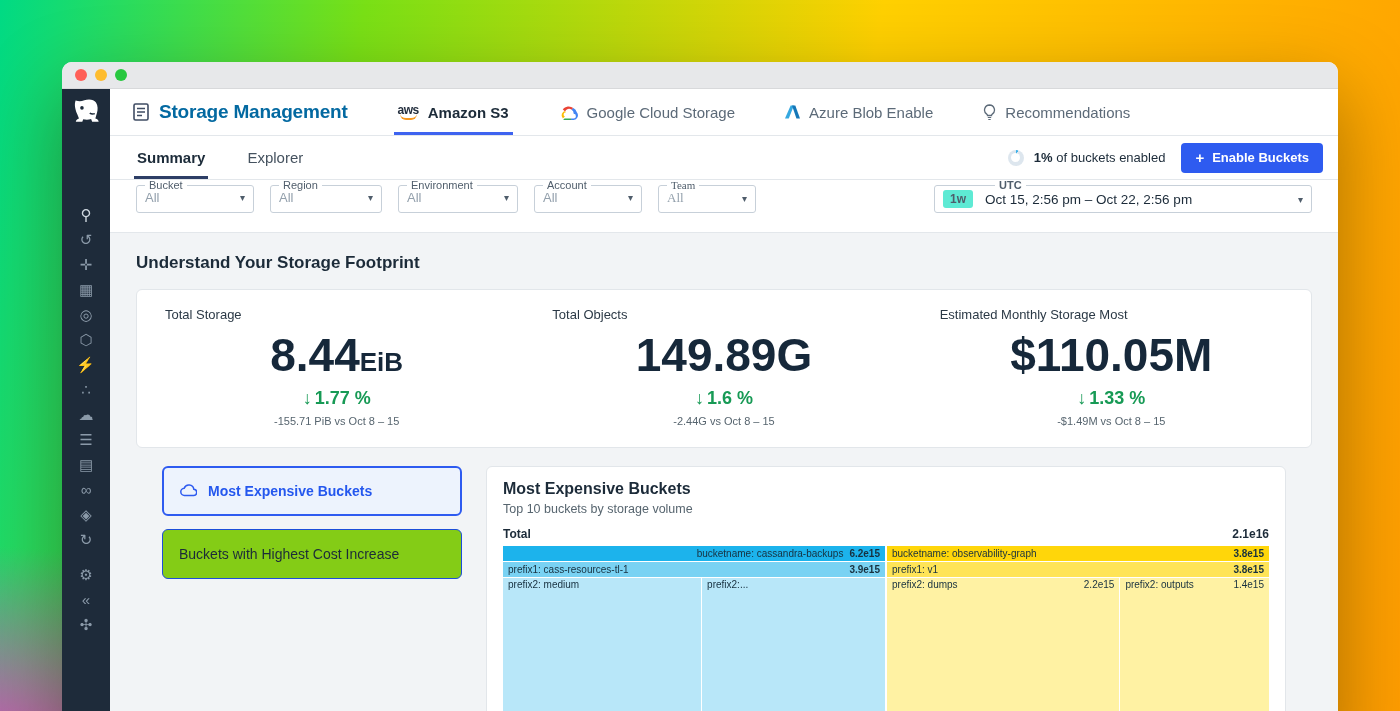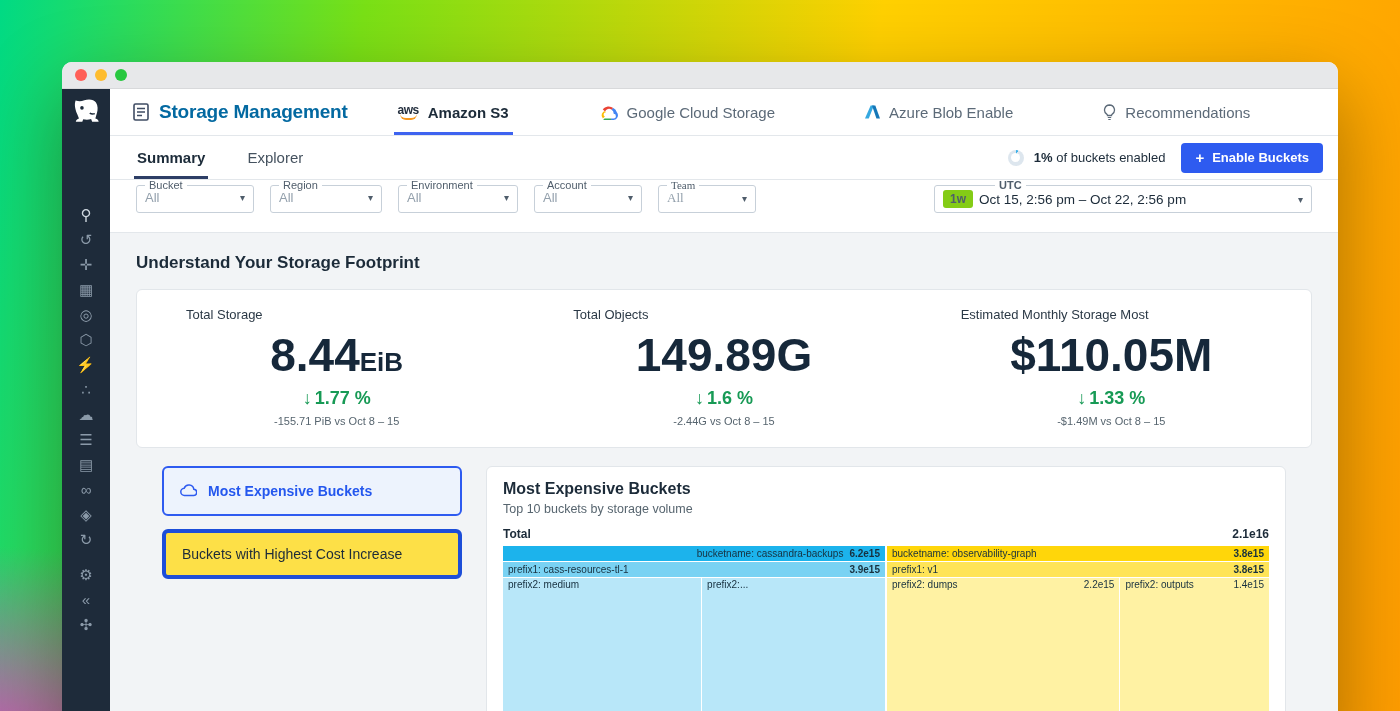--- a/index.html
+++ b/index.html
@@ -33,21 +33,21 @@
   .icon-btn { width: 48px; height: 25px; display: flex; align-items: center; justify-content: center; color: #8b9aa9; font-size: 15px; cursor: pointer; }
   .icon-btn.first { color: #cfd8e0; }
   .icon-btn.grp { margin-top: 10px; }
 
   
   .main { flex: 1; min-width: 0; display: flex; flex-direction: column; background: #fff; }
 
   .appheader { height: 47px; flex: none; display: flex; align-items: center; padding: 0 16px 0 23px; border-bottom: 1px solid #e3e7eb; }
   .doc-icon { margin-right: 10px; display: flex; }
   .app-title { font-size: 19px; font-weight: bold; color: #0369a1; letter-spacing: -0.2px; margin-right: 46px; }
-  .prod-tabs { display: flex; height: 100%; gap: 40px; }
+  .prod-tabs { display: flex; height: 100%; }
   .prod-tab { position: relative; display: flex; align-items: center; gap: 9px; padding: 0 4px; margin-right: 42px; font-size: 15px; color: #5c6a78; cursor: pointer; white-space: nowrap; }
   .prod-tab.active { color: #1c2b39; font-weight: bold; }
   .prod-tab.active::after { content: ""; position: absolute; left: 0; right: 0; bottom: 0; height: 3px; background: #3e63f0; }
   .aws-logo { display: flex; flex-direction: column; align-items: center; line-height: 1; }
   .aws-text { font-size: 12px; font-weight: bold; color: #242f3e; letter-spacing: -0.5px; }
   .aws-smile { width: 17px; height: 6px; border: solid #f7981f; border-width: 0 0 2px 0; border-radius: 0 0 9px 9px; margin-top: -2px; }
 
   
   .subnav { height: 44px; flex: none; display: flex; align-items: center; border-bottom: 1px solid #e3e7eb; padding: 0 15px 0 24px; }
   .subtab { position: relative; height: 100%; display: flex; align-items: center; padding: 0 3px; margin-right: 36px; font-size: 15px; color: #45525f; cursor: pointer; }
@@ -69,40 +69,40 @@
   
   .filter-row { display: flex; align-items: flex-start; gap: 16px; padding: 0 26px 19px; }
   fieldset.ctl { border: 1px solid #c7d0d9; border-radius: 3px; height: 33px; padding: 0 8px 2px; cursor: pointer; background: #fff; }
   fieldset.ctl legend { font-size: 11px; color: #4f5d6b; padding: 0 4px; line-height: 1; }
   .ctl-value { display: flex; align-items: center; justify-content: space-between; gap: 8px; font-size: 13px; color: #93a0ac; margin-top: -1px; }
   .caret { font-size: 10px; color: #4f5d6b; }
   .f-bucket { width: 118px; } .f-region { width: 112px; } .f-env { width: 120px; } .f-account { width: 108px; } .f-team { width: 98px; font-family: Liberation Serif, serif; }
   .time-ctl { margin-left: auto; width: 378px; height: 36px; }
   .time-ctl legend { margin-left: 52px; font-weight: bold; }
   .time-inner { display: flex; align-items: center; margin-top: -1px; }
-  .chip { background: #84cc16; border-radius: 3px; font-size: 12px; font-weight: bold; color: #4f5d6b; padding: 2px 7px; margin-right: 6px; }
+  .chip { background: #5eead4; border-radius: 3px; font-size: 12px; font-weight: bold; color: #4f5d6b; padding: 2px 7px; margin-right: 12px; }
   .time-value { flex: 1; font-size: 13.5px; color: #1c2b39; white-space: nowrap; }
 
   
   .grayband { flex: 1; min-height: 0; background: #f2f4f6; border-top: 1px solid #e3e7eb; padding: 20px 26px 0; display: flex; flex-direction: column; }
   .section-title { font-size: 17px; font-weight: bold; color: #1c2b39; margin-bottom: 16px; }
 
   .metrics-card { flex: none; background: #fff; border: 1px solid #e2e6ea; border-radius: 6px; display: flex; padding: 17px 6px 20px; }
   .metric { flex: 1; padding: 0 22px; min-width: 0; }
-  .metric-label { font-size: 13px; color: #2b3946; margin-bottom: 10px; margin-left: 21px; }
+  .metric-label { font-size: 13px; color: #2b3946; margin-bottom: 10px; }
   .metric-value { text-align: center; font-size: 46px; font-weight: bold; color: #16283a; line-height: 1.02; white-space: nowrap; }
   .metric-unit { font-size: 26px; }
   .metric-delta { text-align: center; margin-top: 9px; font-size: 18px; font-weight: bold; color: #179a55; }
   .delta-arrow { font-weight: normal; margin-right: 3px; }
   .metric-sub { text-align: center; margin-top: 6px; font-size: 11px; color: #57656f; }
 
   
   .bottom { flex: 1; min-height: 0; display: flex; gap: 24px; margin-top: 18px; padding: 0 26px; }
   .option-list { width: 300px; flex: none; display: flex; flex-direction: column; gap: 13px; }
-  .option { background: #fde047; border: 4px solid #1d4ed8; border-radius: 6px; min-height: 50px; display: flex; align-items: center; gap: 11px; padding: 0 16px; font-size: 14px; color: #1c2b39; cursor: pointer; }
+  .option { background: #84cc16; border: 1px solid #1d4ed8; border-radius: 6px; min-height: 50px; display: flex; align-items: center; gap: 11px; padding: 0 16px; font-size: 14px; color: #1c2b39; cursor: pointer; }
   .option.selected { border: 2px solid #2e5bf0; background: #edf3fd; color: #2457ee; font-weight: bold; }
 
   .bucket-panel { flex: 1; min-width: 0; background: #fff; border: 1px solid #e2e6ea; border-radius: 6px; padding: 13px 16px 0; display: flex; flex-direction: column; }
   .panel-title { font-size: 16px; font-weight: bold; color: #1c2b39; }
   .panel-sub { font-size: 12.5px; color: #57656f; margin-top: 4px; }
   .total-row { display: flex; justify-content: space-between; align-items: center; margin-top: 11px; margin-bottom: 5px; font-size: 12px; font-weight: bold; color: #1c2b39; }
   .treemap { flex: 1; min-height: 60px; display: flex; gap: 2px; }
   .tm-col { width: 50%; display: flex; flex-direction: column; gap: 1px; min-width: 0; }
   .tm-row { flex: none; height: 15px; display: flex; align-items: center; justify-content: space-between; gap: 6px; padding: 0 5px; font-size: 10px; color: #17303f; white-space: nowrap; overflow: hidden; cursor: pointer; }
   .tm-row .v { font-weight: bold; }

